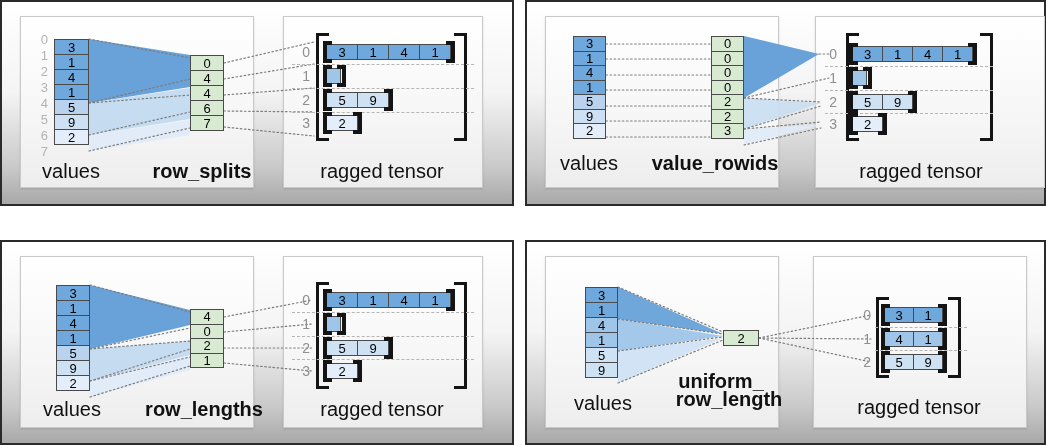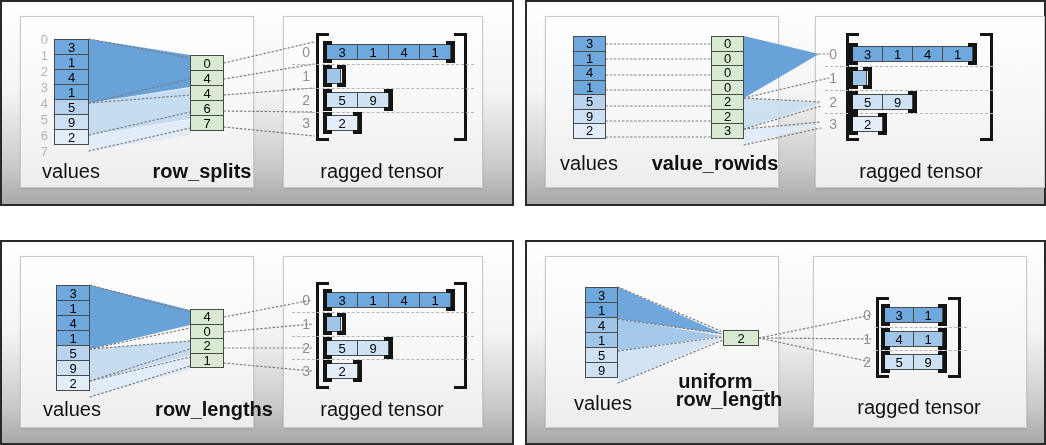--- a/index.html
+++ b/index.html
@@ -259,21 +259,21 @@
   </div>
 
   <div class="col ch155" style="left:188px;top:67px;width:34px">
     <span class="vcell sg">4</span>
     <span class="vcell sg">0</span>
     <span class="vcell sg">2</span>
     <span class="vcell sg">1</span>
   </div>
 
   <div class="lbl" style="left:70px;top:156px">values</div>
-  <div class="lbl b" style="left:212px;top:156px">row_lengths</div>
+  <div class="lbl b" style="left:202px;top:156px">row_lengths</div>
   <div class="lbl" style="left:380px;top:156px">ragged tensor</div>
 
   <div class="bigbrk l" style="left:314px;top:40px;width:13px;height:107px"></div>
   <div class="bigbrk r" style="left:452px;top:40px;width:13px;height:107px"></div>
   <div class="sep" style="left:290px;top:70px;width:182px"></div>
   <div class="sep" style="left:290px;top:94px;width:182px"></div>
   <div class="sep" style="left:290px;top:117px;width:182px"></div>
 
   <span class="rowlab" style="left:292px;top:50px">0</span>
   <span class="rowlab" style="left:292px;top:74px">1</span>

